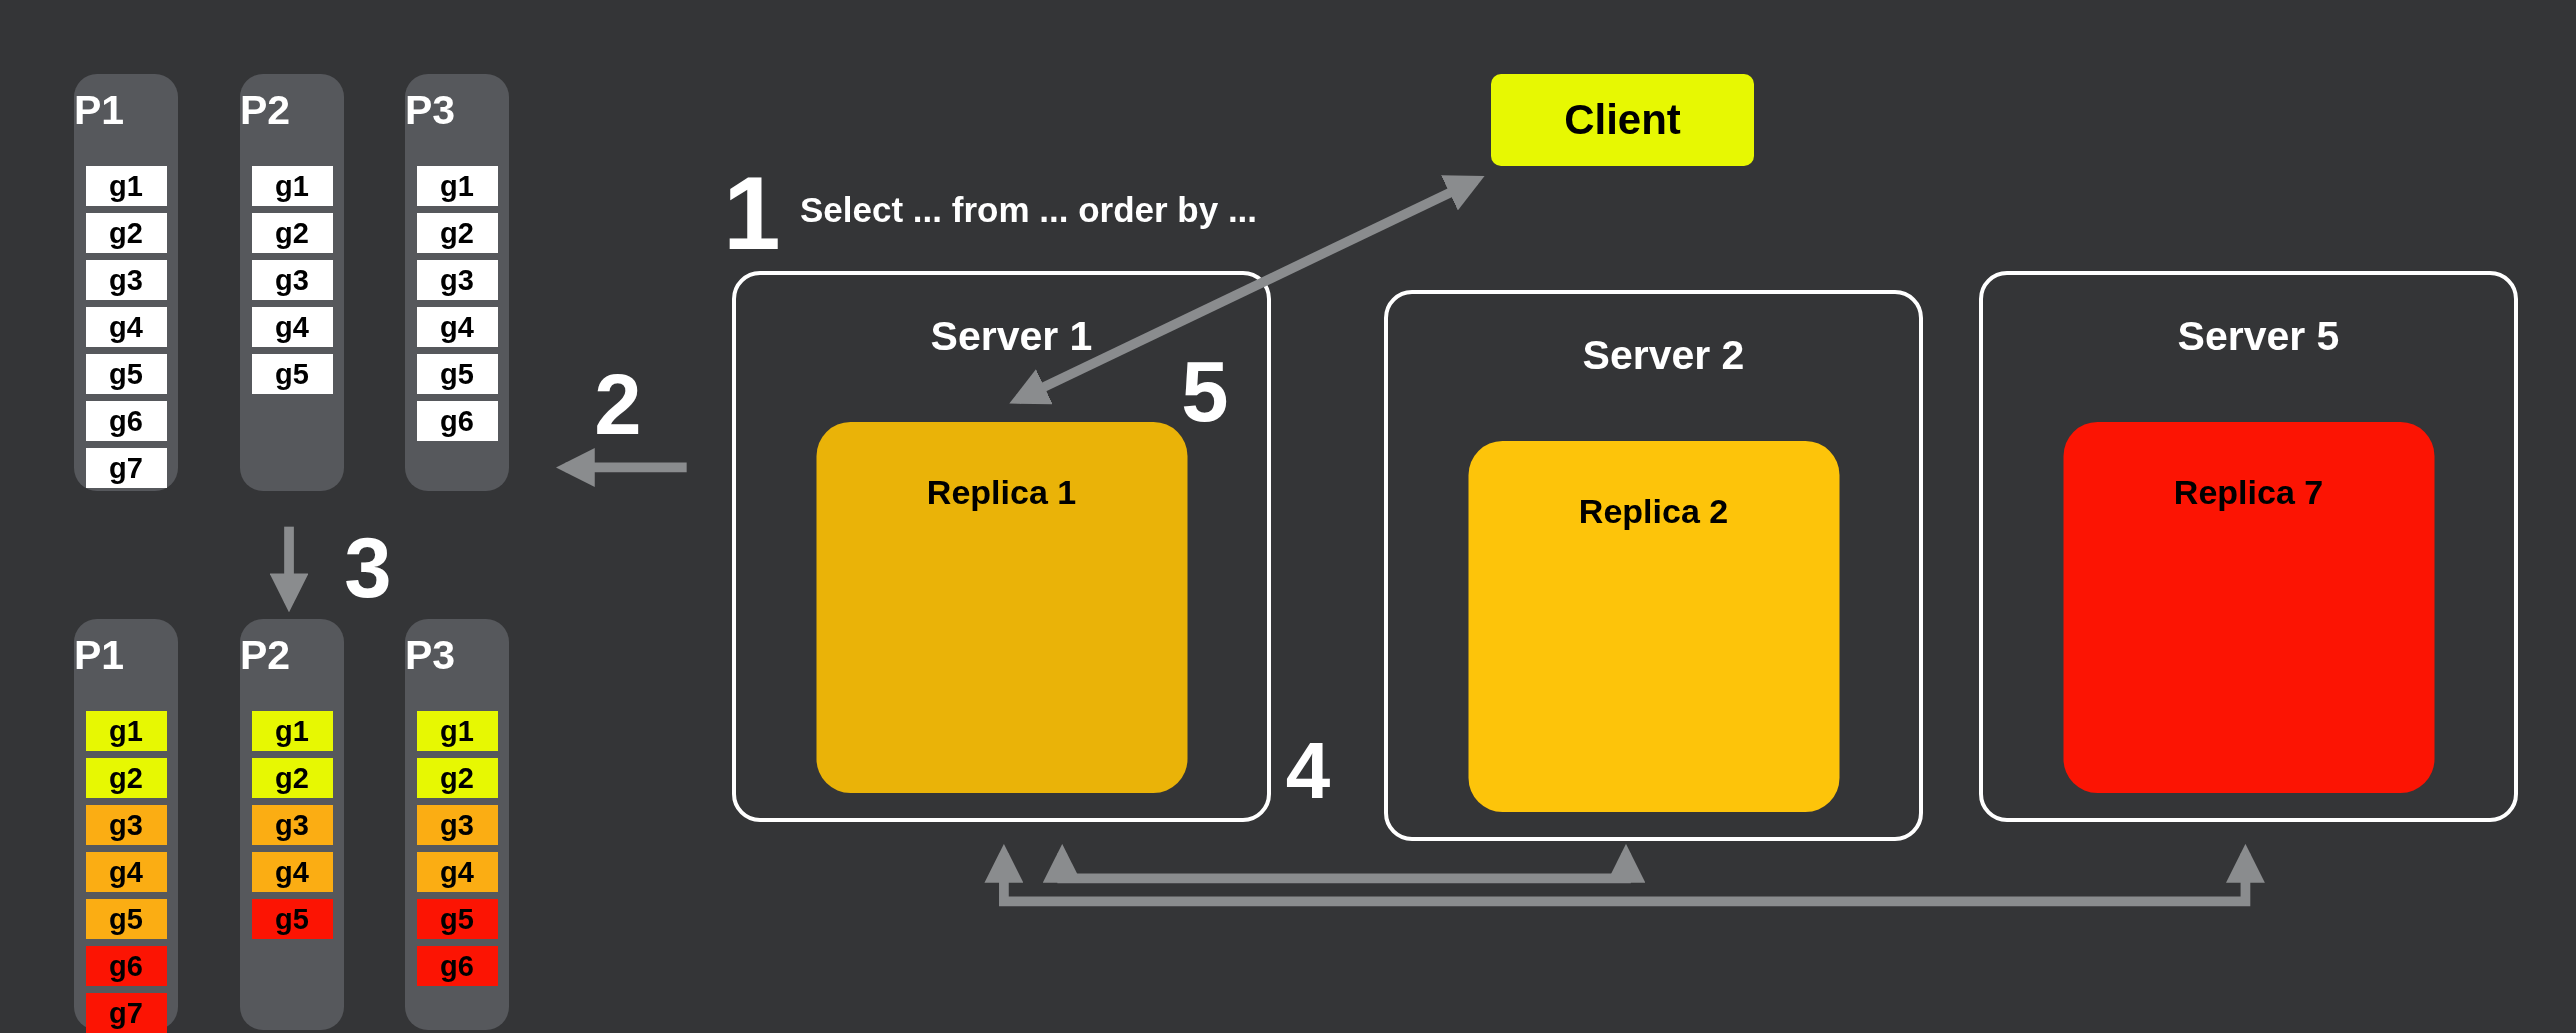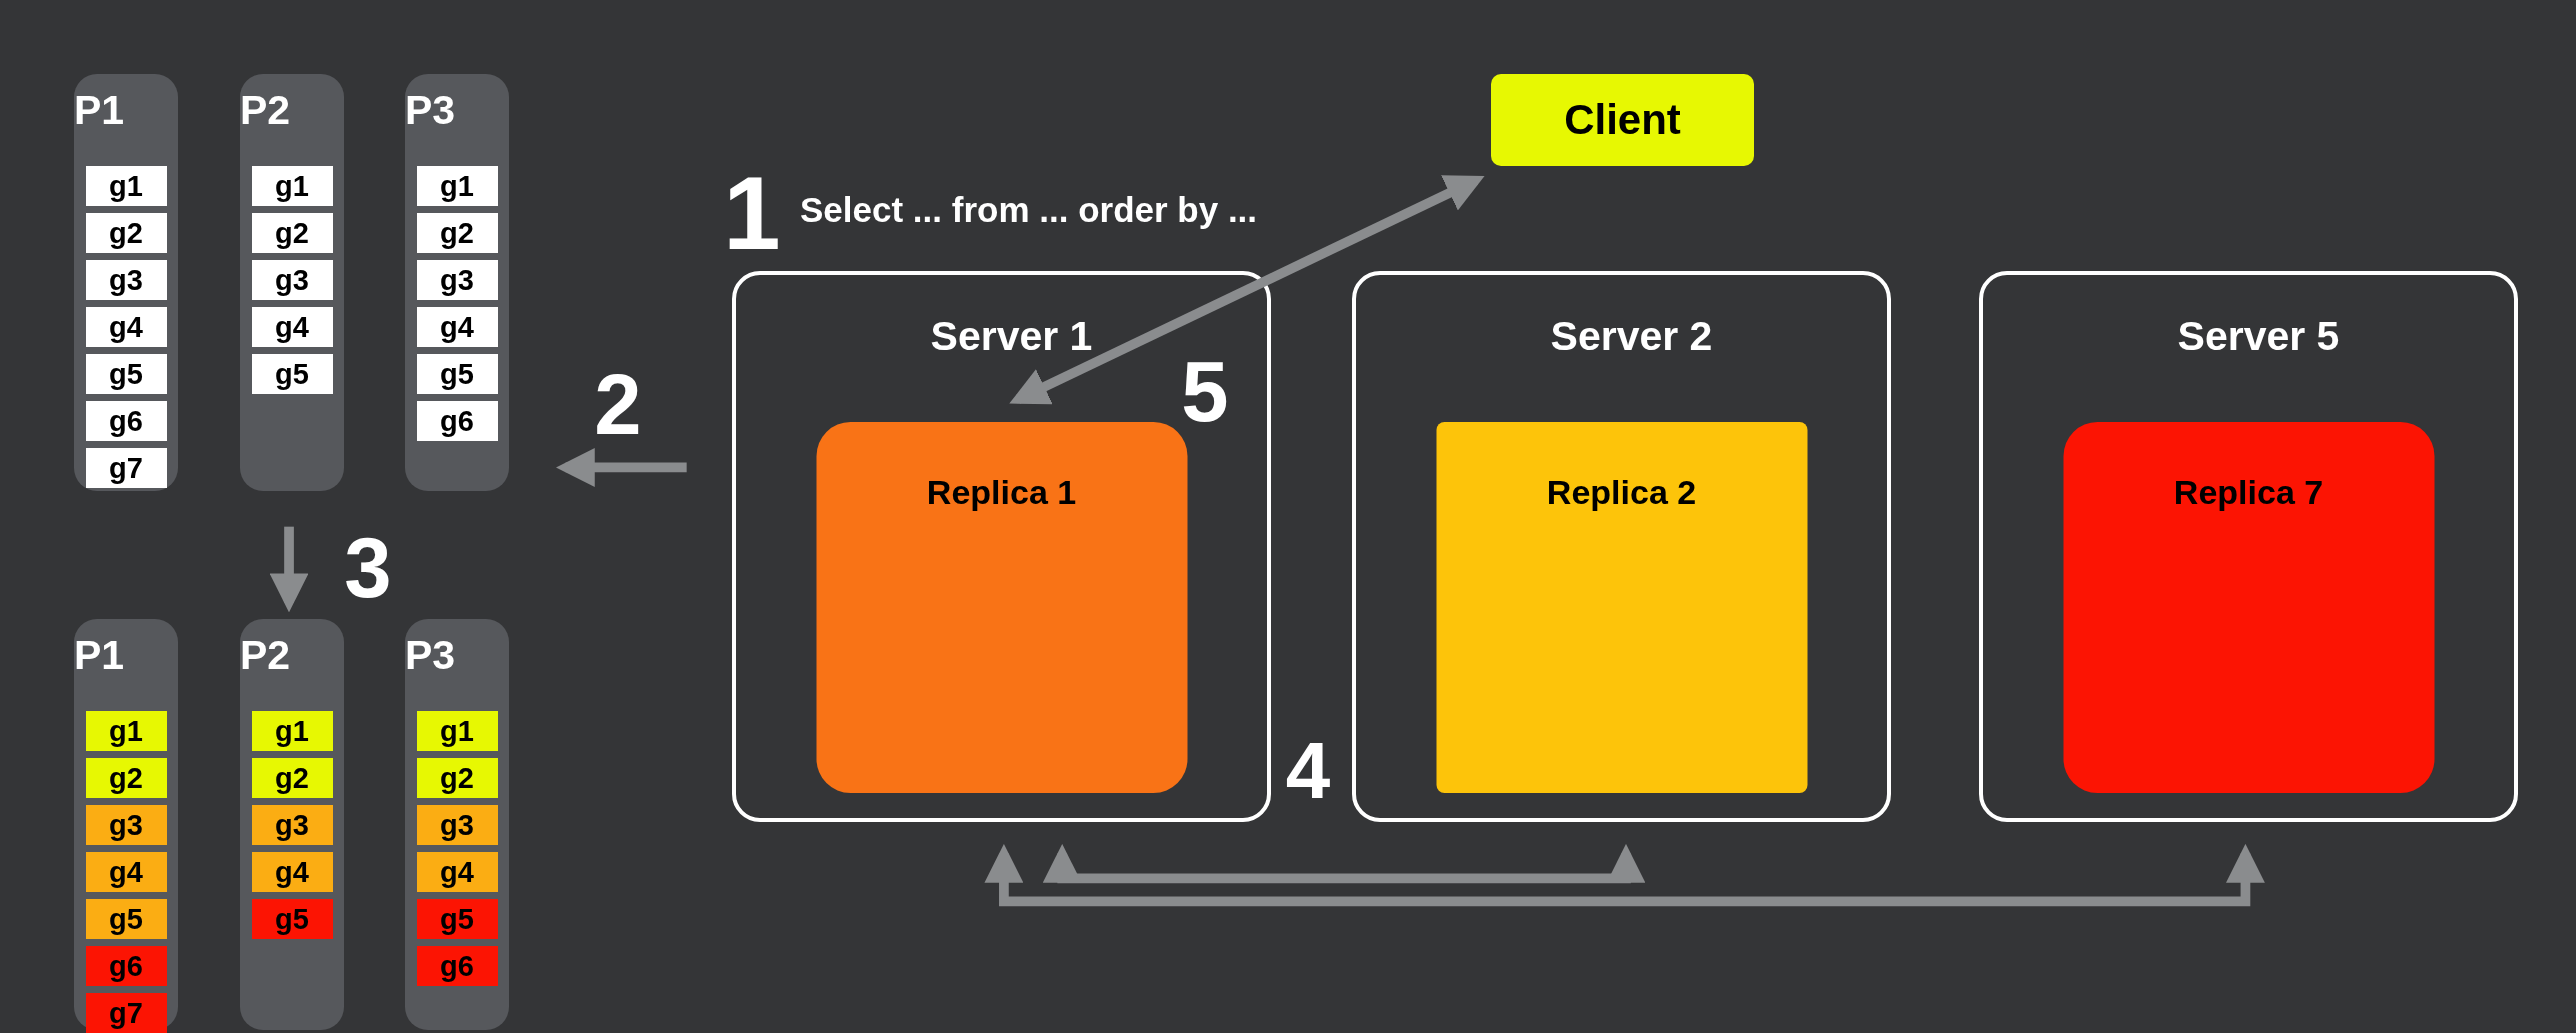--- a/index.html
+++ b/index.html
@@ -16,21 +16,21 @@
          color:var(--c-text_dark);font-size:29px;display:flex;align-items:center;justify-content:center;}
   #colA1{left:74px;top:74px;height:417px;}
   #colA2{left:240px;top:74px;height:417px;}
   #colA3{left:405px;top:74px;height:417px;}
   #colB1{left:74px;top:619px;height:411px;}
   #colB2{left:240px;top:619px;height:411px;}
   #colB3{left:405px;top:619px;height:411px;}
   
   .server{position:absolute;top:271px;width:539px;height:551px;box-sizing:border-box;
           border:4.4px solid var(--c-server_border);border-radius:28px;padding-left:20px;}
-  #server1{left:732px;} #server2{left:1352px;} #server3{left:1979px;}
+  #server1{left:732px;} #server2{left:1384px;margin-top:19px;} #server3{left:1979px;}
   .stitle{margin-top:39px;text-align:center;font-size:41px;line-height:1.1;color:var(--c-text_light);}
   .replica{position:absolute;top:147px;left:50%;transform:translateX(-50%);
            width:371px;height:371px;border-radius:34px;}
   .rlabel{margin-top:51px;text-align:center;font-size:34px;color:var(--c-text_dark);}
   
   .client{position:absolute;left:1491px;top:74px;width:263px;height:92px;border-radius:10px;
           background:var(--c-yellow);display:flex;align-items:center;justify-content:center;}
   .clabel{font-size:42px;color:var(--c-text_dark);}
   
   .num{position:absolute;color:var(--c-text_light);transform:translate(-50%,-50%);line-height:1;}
@@ -127,27 +127,27 @@
   <div class="num" id="num5">5</div>
 
   <div class="query">Select ... from ... order by ...</div>
 
   <div class="client">
     <div class="clabel">Client</div>
   </div>
 
   <div class="server" id="server1">
     <div class="stitle">Server 1</div>
-    <div class="replica" style="background: #f97316;">
+    <div class="replica" style="background: #eab308;">
       <div class="rlabel">Replica 1</div>
     </div>
   </div>
   <div class="server" id="server2">
     <div class="stitle">Server 2</div>
-    <div class="replica" style="background: rgb(253, 196, 10); border-radius: 8px;">
+    <div class="replica" style="background: rgb(253, 196, 10);">
       <div class="rlabel">Replica 2</div>
     </div>
   </div>
   <div class="server" id="server3">
     <div class="stitle">Server 5</div>
     <div class="replica" style="background: rgb(252, 20, 3);">
       <div class="rlabel">Replica 7</div>
     </div>
   </div>
 

